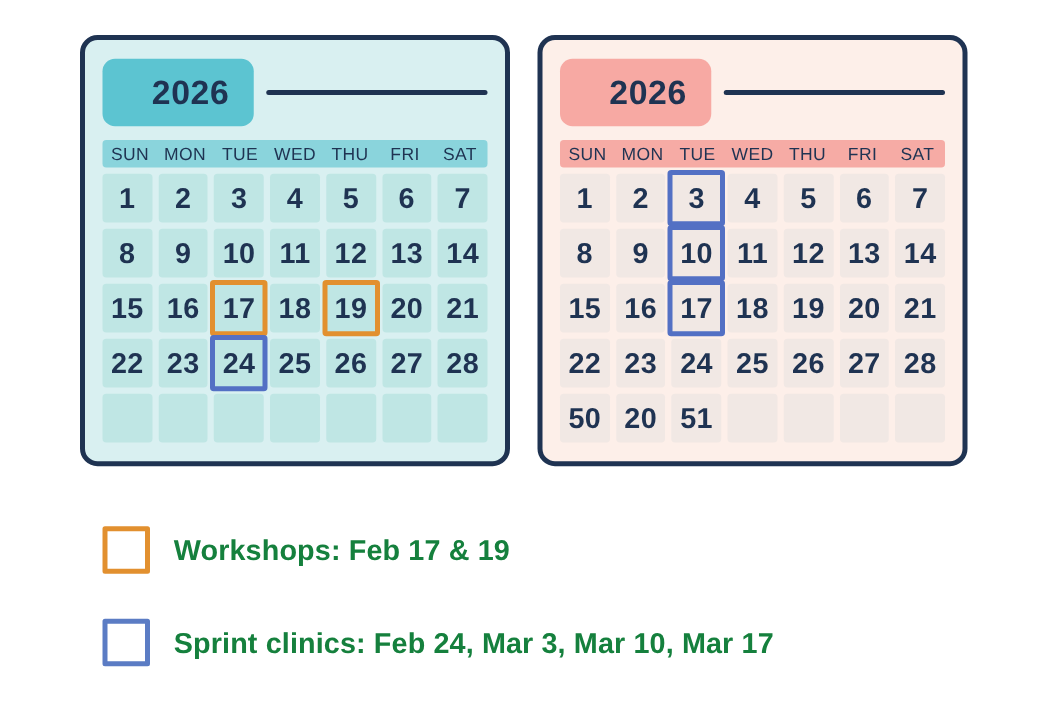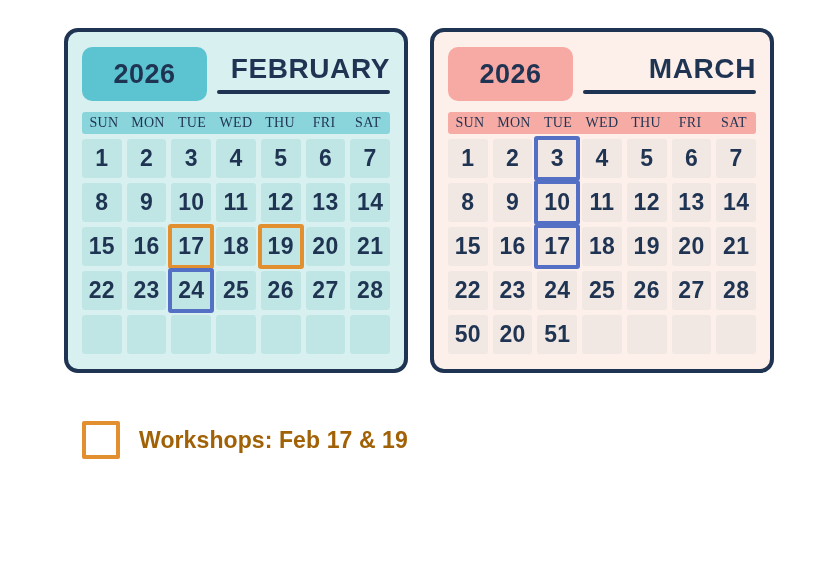--- a/index.html
+++ b/index.html
@@ -37,31 +37,32 @@
   .cal-card.feb { left: 64px; background: #d9f0f1; }
   .cal-card.mar { left: 430px; background: #fdefe9; }
 
   
   .cal-header {
     display: flex;
     align-items: center;
     height: 58px;
   }
   .year-badge {
-    width: 125px;
+    width: 101px;
     height: 54px;
     border-radius: 10px;
     display: flex;
     align-items: center;
     justify-content: center;
     font-size: 27px;
     font-weight: bold;
     color: #1f3352;
     letter-spacing: 0.5px;
     flex: 0 0 auto;
+    padding-left: 20px;
   }
   .feb .year-badge { background: #5cc4d1; }
   .mar .year-badge { background: #f7a9a3; }
 
   .month-wrap {
     flex: 1 1 auto;
     display: flex;
     flex-direction: column;
     align-items: flex-end;
     justify-content: center;
@@ -88,21 +89,21 @@
     display: grid;
     grid-template-columns: repeat(7, 1fr);
     height: 22px;
     margin-top: 9px;
     border-radius: 3px;
     overflow: hidden;
   }
   .feb .weekdays { background: #8ad4dc; }
   .mar .weekdays { background: #f6aba5; }
   .weekdays span {
-    font-family: Liberation Serif, serif;
+    font-family: Liberation Sans, sans-serif;
     font-size: 14px;
     color: #1f3352;
     display: flex;
     align-items: center;
     justify-content: center;
     letter-spacing: 0.3px;
   }
 
   
   .daygrid {
@@ -162,34 +163,33 @@
     background: #ffffff;
     border-radius: 2px;
     flex: 0 0 auto;
   }
   .swatch.workshop { border: 4px solid #e2902f; }
   .swatch.sprint   { border: 4px solid #5b7cc4; }
   .legend-label {
     margin-left: 19px;
     font-size: 23px;
     font-weight: bold;
-    color: #a16207;
+    color: #15803d;
     letter-spacing: 0.1px;
     white-space: nowrap;
   }
 </style>
 </head>
 <body>
 
 <div id="calendars">
     <div class="cal-card feb">
       <div class="cal-header">
         <div class="year-badge">2026</div>
         <div class="month-wrap">
-          <div class="month-name">FEBRUARY</div>
           <div class="month-rule"></div>
         </div>
       </div>
       <div class="weekdays">
         <span>SUN</span>
         <span>MON</span>
         <span>TUE</span>
         <span>WED</span>
         <span>THU</span>
         <span>FRI</span>
@@ -230,21 +230,20 @@
         <div class="day empty"></div>
         <div class="day empty"></div>
         <div class="day empty"></div>
         <div class="day empty"></div>
       </div>
     </div>
     <div class="cal-card mar">
       <div class="cal-header">
         <div class="year-badge">2026</div>
         <div class="month-wrap">
-          <div class="month-name">MARCH</div>
           <div class="month-rule"></div>
         </div>
       </div>
       <div class="weekdays">
         <span>SUN</span>
         <span>MON</span>
         <span>TUE</span>
         <span>WED</span>
         <span>THU</span>
         <span>FRI</span>
@@ -288,13 +287,17 @@
         <div class="day empty"></div>
       </div>
     </div>
   </div>
 
 <div id="legend">
     <div class="legend-row">
       <div class="swatch workshop"></div>
       <div class="legend-label">Workshops: Feb 17 &amp; 19</div>
     </div>
+    <div class="legend-row">
+      <div class="swatch sprint"></div>
+      <div class="legend-label">Sprint clinics: Feb 24, Mar 3, Mar 10, Mar 17</div>
+    </div>
   </div>
 
 </body></html>

